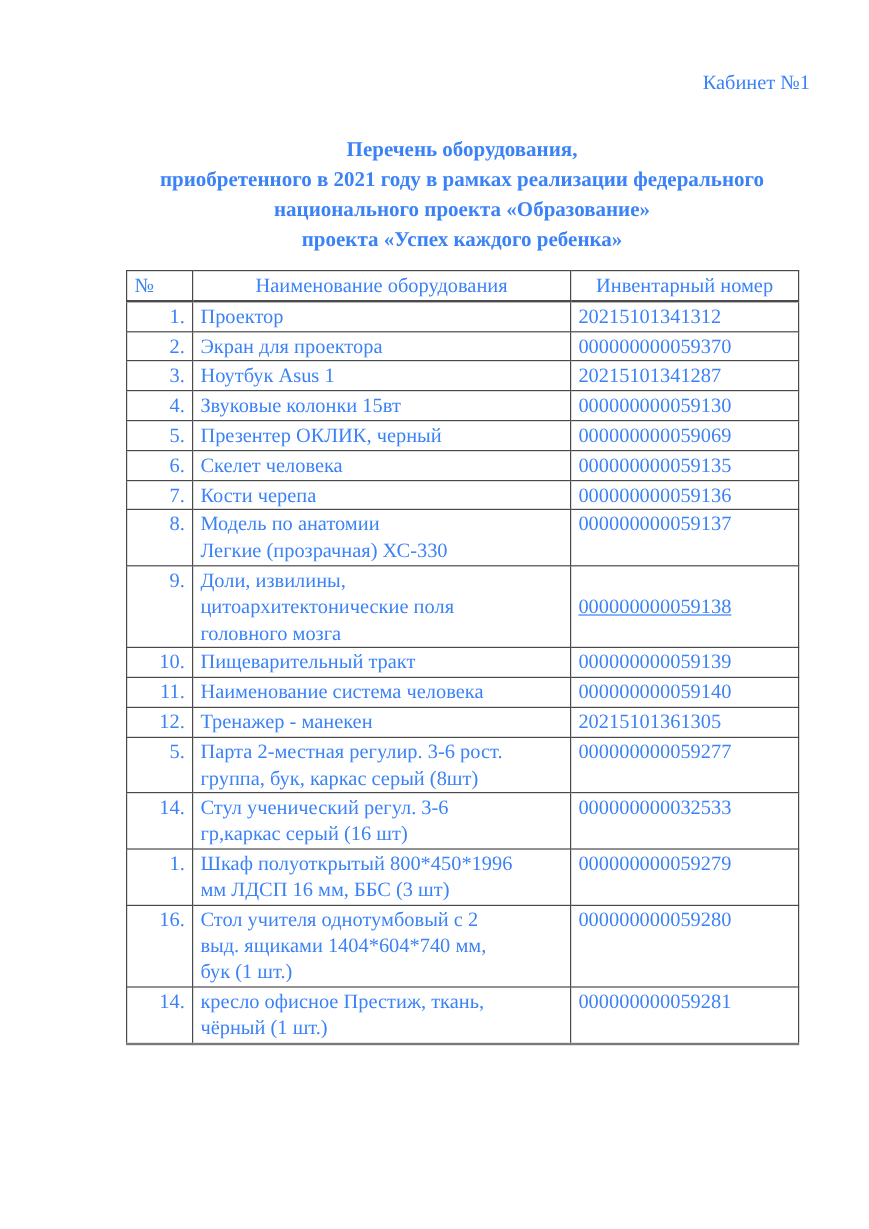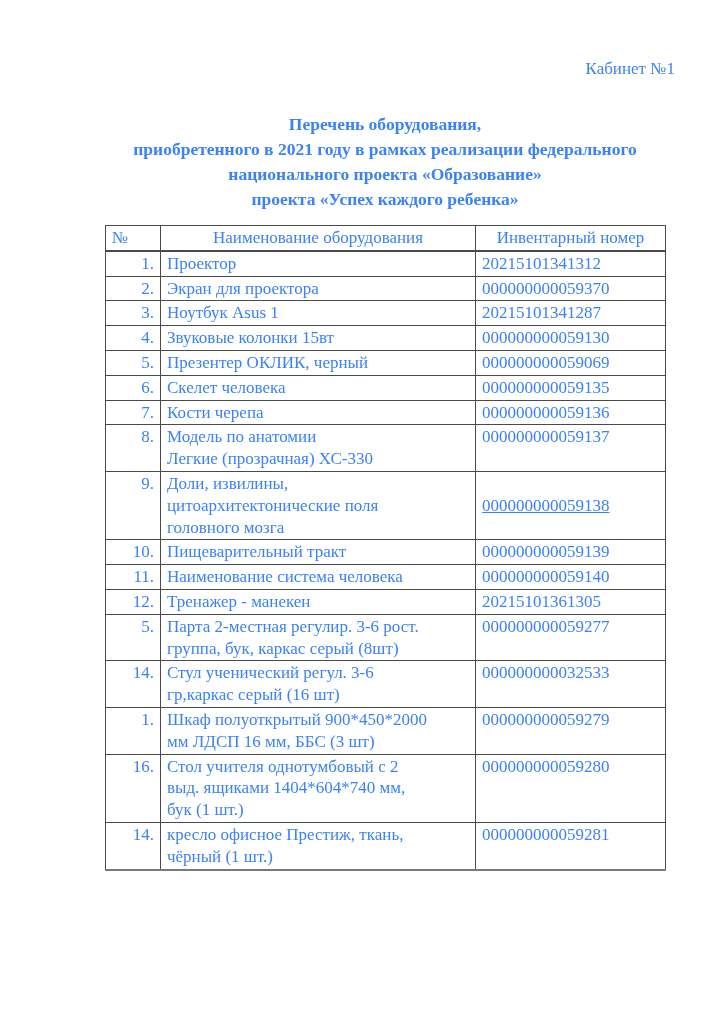--- a/index.html
+++ b/index.html
@@ -198,21 +198,21 @@
           <td class="cell-num">14.</td>
           <td class="cell-name">
             <div class="name-line">Стул ученический регул. 3-6</div>
             <div class="name-line">гр,каркас серый (16 шт)</div>
           </td>
           <td class="cell-inv">000000000032533</td>
         </tr>
         <tr>
           <td class="cell-num">1.</td>
           <td class="cell-name">
-            <div class="name-line">Шкаф полуоткрытый 900*450*2000</div>
+            <div class="name-line">Шкаф полуоткрытый 800*450*1996</div>
             <div class="name-line">мм ЛДСП 16 мм, ББС (3 шт)</div>
           </td>
           <td class="cell-inv">000000000059279</td>
         </tr>
         <tr>
           <td class="cell-num">16.</td>
           <td class="cell-name">
             <div class="name-line">Стол учителя однотумбовый с 2</div>
             <div class="name-line">выд. ящиками 1404*604*740 мм,</div>
             <div class="name-line">бук (1 шт.)</div>

